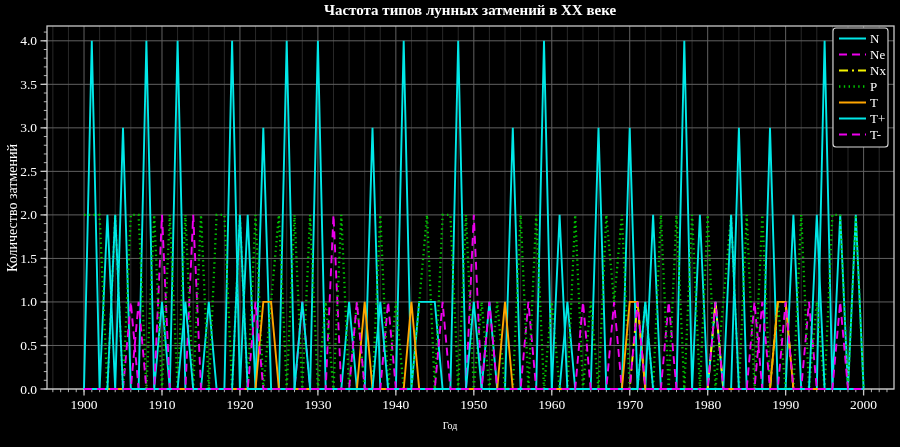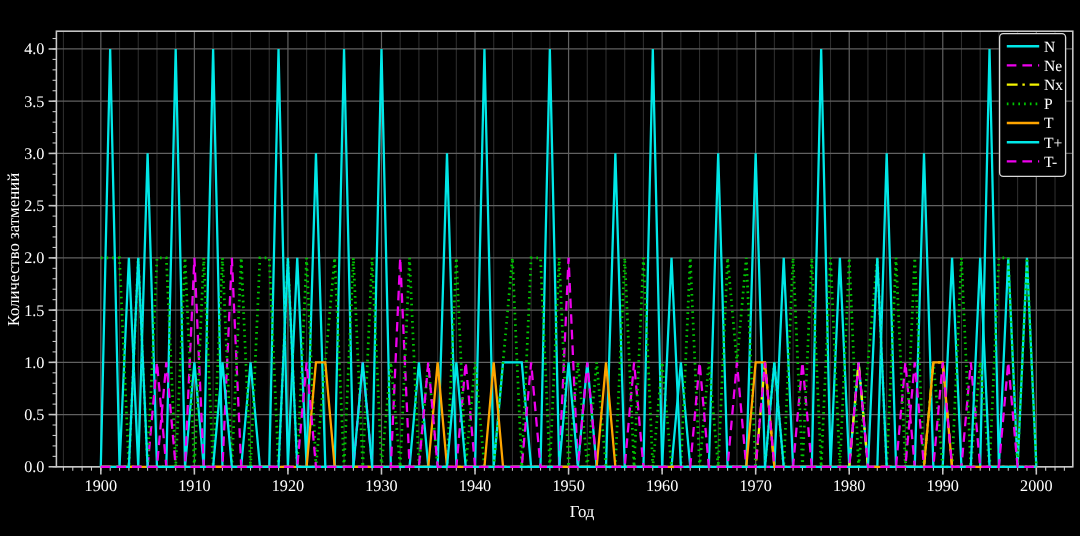--- a/index.html
+++ b/index.html
@@ -1,22 +1,22 @@
 <!DOCTYPE html>
 <html><head>
 <meta charset="utf-8">
 <style>
   html,body{margin:0;padding:0;background:#000;}
   .figure{position:relative;width:900px;height:447px;background:#000;overflow:hidden;
           font-family:"Liberation Serif","DejaVu Serif",serif;}
   .figure svg{position:absolute;left:0;top:0;}
   .chart-title{position:absolute;top:2px;left:470px;transform:translateX(-50%);
           color:#fff;font-size:15px;font-weight:bold;white-space:nowrap;}
-  .xlabel{position:absolute;top:420px;left:485px;transform:translateX(-50%);
-          color:#fff;font-size:14px;white-space:nowrap;}
+  .xlabel{position:absolute;top:420px;left:450px;transform:translateX(-50%);
+          color:#fff;font-size:10px;white-space:nowrap;}
   .ylabel{position:absolute;left:13px;top:208px;transform:translate(-50%,-50%) rotate(-90deg);
           color:#fff;font-size:14px;white-space:nowrap;}
 </style>
 </head>
 <body>
 
 <div class="figure">
   <svg id="chart" width="900" height="447" viewBox="0 0 900 447">
       <line x1="52.84675563736769" x2="52.84675563736769" y1="26" y2="389" stroke="#2e2e2e" stroke-width="0.9"></line>
       <line x1="68.43810400368153" x2="68.43810400368153" y1="26" y2="389" stroke="#2e2e2e" stroke-width="0.9"></line>
@@ -290,15 +290,16 @@
         <line x1="839" x2="866" y1="86.5" y2="86.5" stroke="#00c400" stroke-width="2.3" stroke-dasharray="1.4 3.4"></line>
         <text x="870" y="91" fill="#ffffff" font-size="13px" font-family="Liberation Serif, DejaVu Serif, serif">P</text>
         <line x1="839" x2="866" y1="102.5" y2="102.5" stroke="#ffa500" stroke-width="2"></line>
         <text x="870" y="107" fill="#ffffff" font-size="13px" font-family="Liberation Serif, DejaVu Serif, serif">T</text>
         <line x1="839" x2="866" y1="118.5" y2="118.5" stroke="#00e8e8" stroke-width="2"></line>
         <text x="870" y="123" fill="#ffffff" font-size="13px" font-family="Liberation Serif, DejaVu Serif, serif">T+</text>
         <line x1="839" x2="866" y1="134.5" y2="134.5" stroke="#ee00ee" stroke-width="2" stroke-dasharray="8 5"></line>
         <text x="870" y="139" fill="#ffffff" font-size="13px" font-family="Liberation Serif, DejaVu Serif, serif">T-</text>
       </g>
     </svg>
+  <div class="chart-title">Частота типов лунных затмений в XX веке</div>
   <div class="xlabel">Год</div>
   <div class="ylabel">Количество затмений</div>
 </div>
 
 </body></html>

